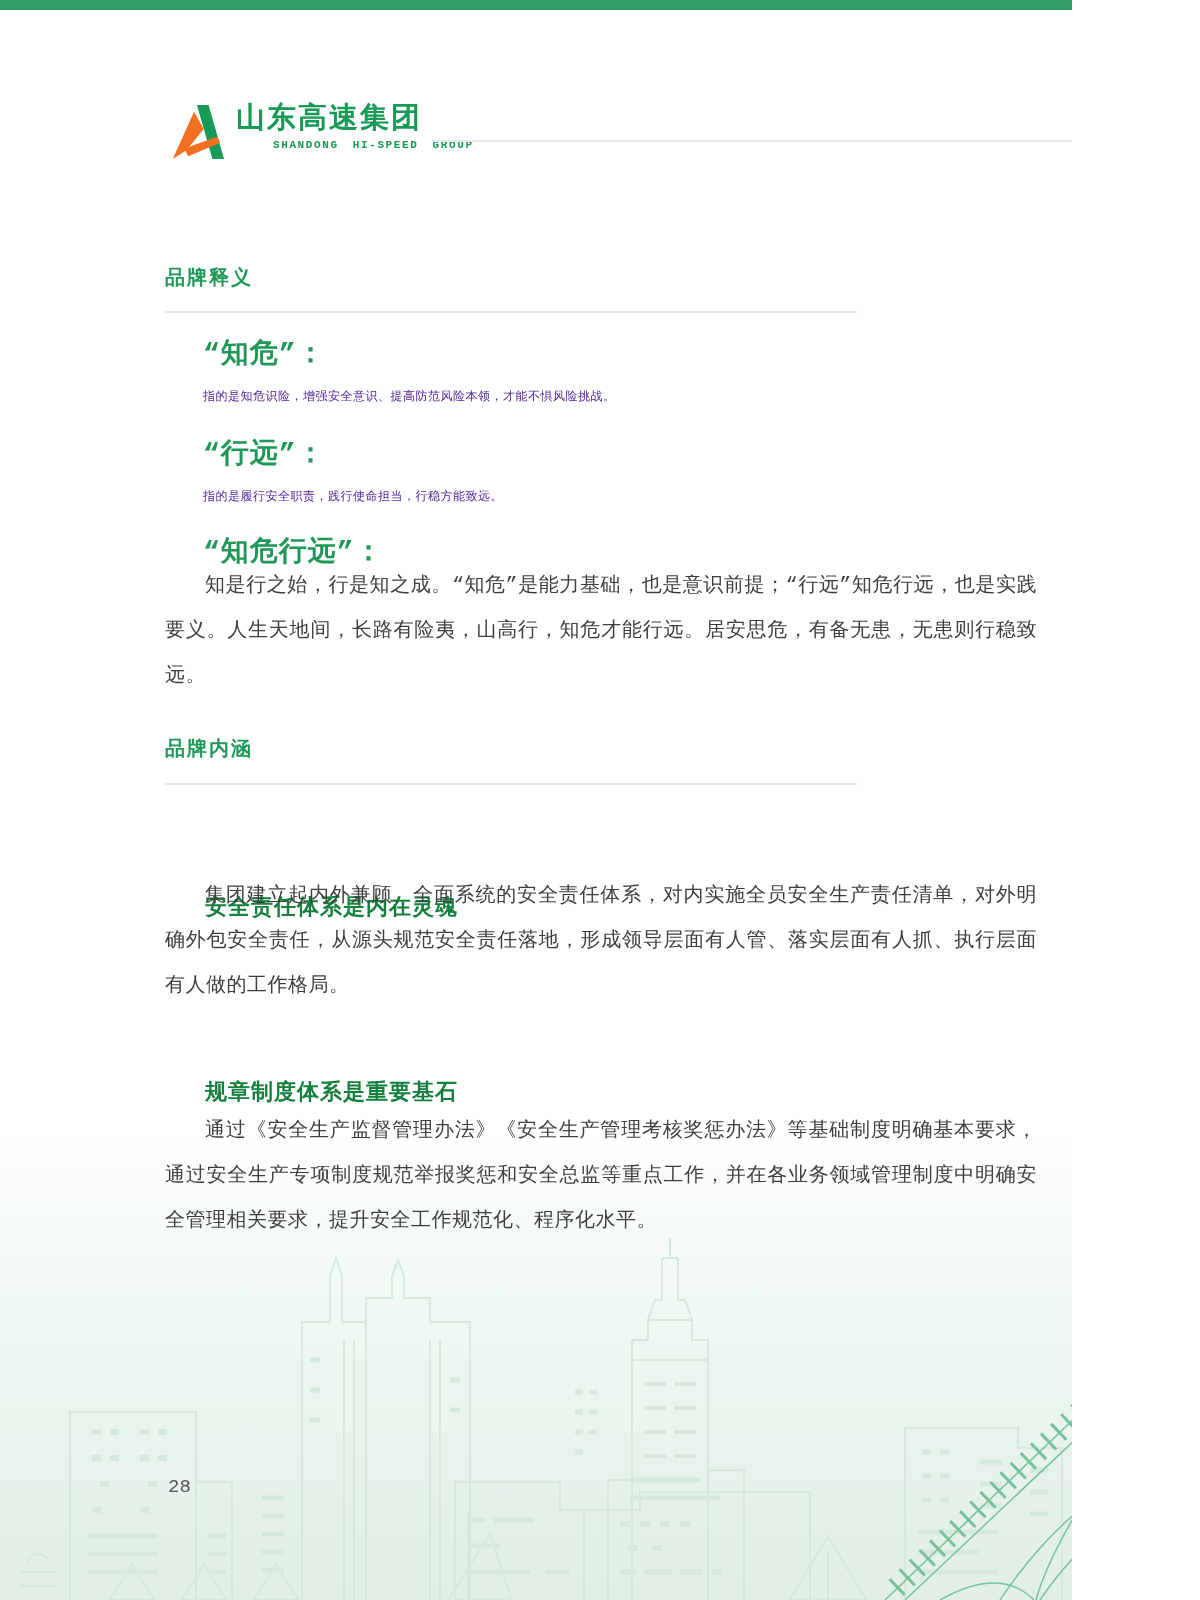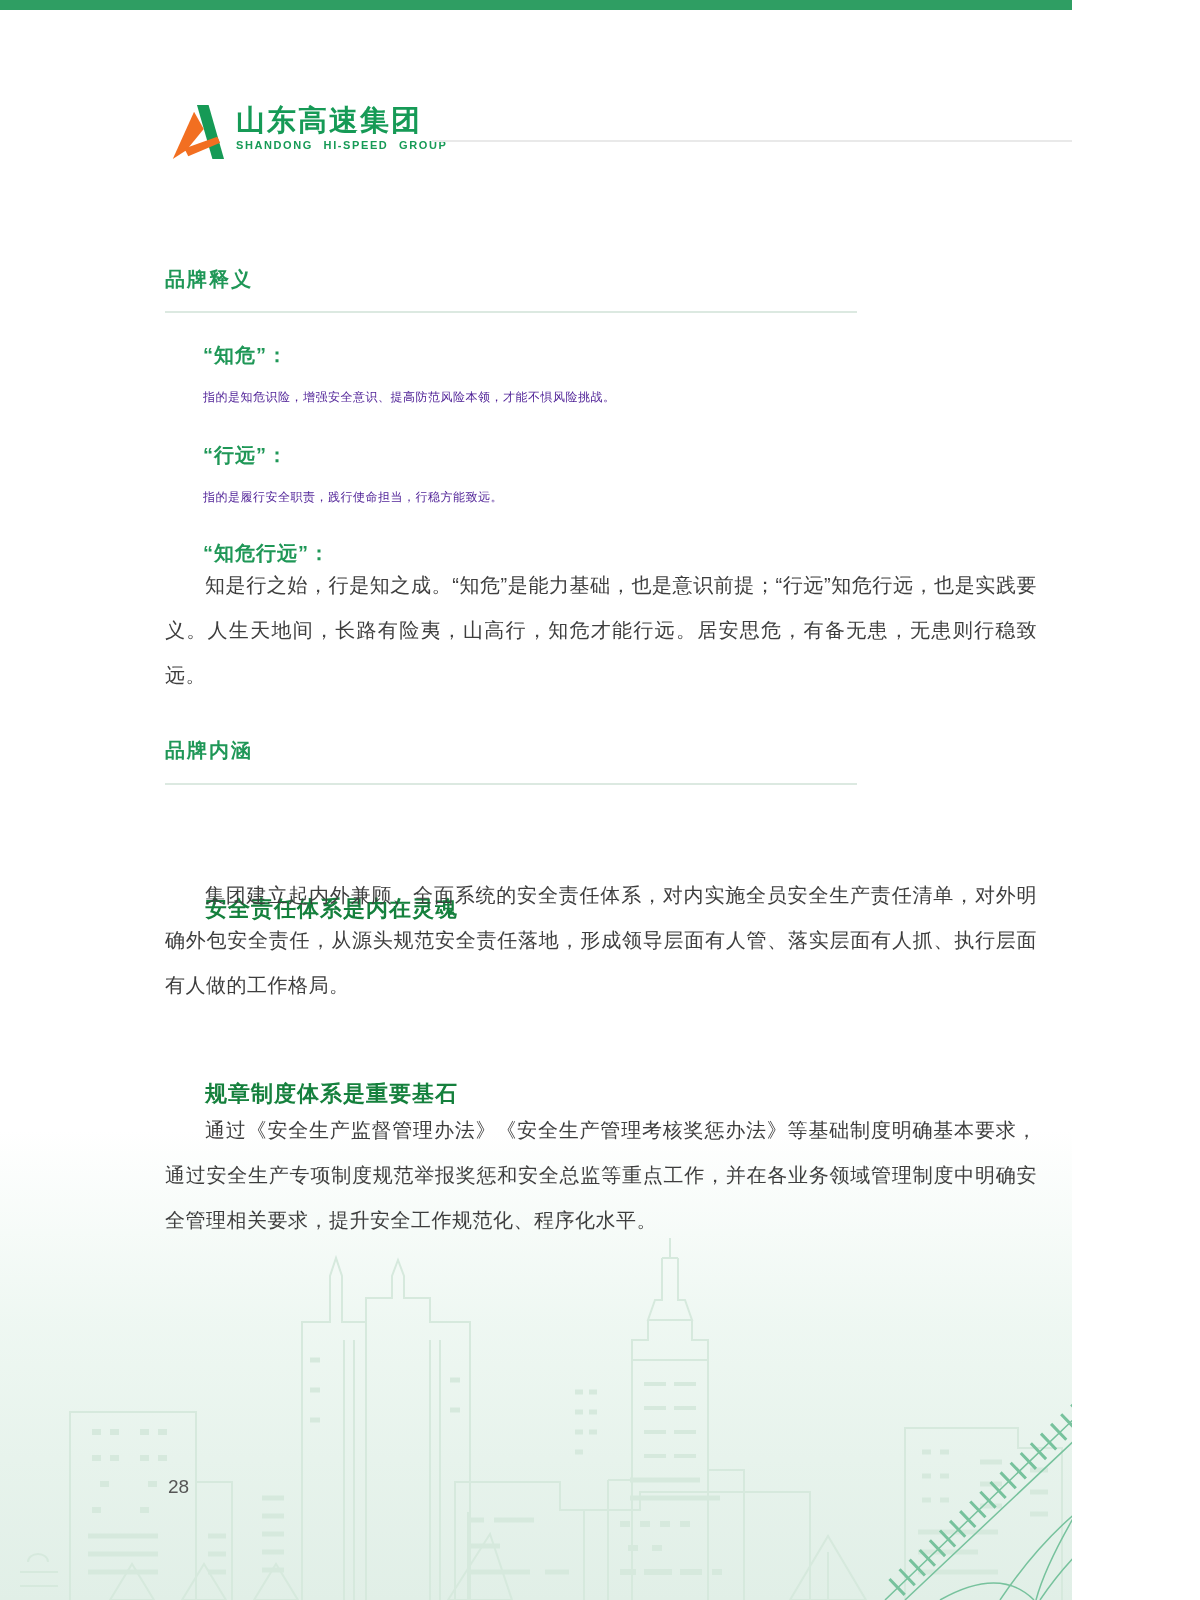--- a/index.html
+++ b/index.html
@@ -1,30 +1,30 @@
 <!DOCTYPE html>
 <html><head>
 <meta charset="utf-8">
 <style>
   html,body{margin:0;padding:0;background:#ffffff;}
   .page{
     position:relative;width:1072px;height:1600px;background:#ffffff;overflow:hidden;
-    font-family:Liberation Sans, sans-serif;
+    font-family:Liberation Mono, monospace;
   }
   .topbar{position:absolute;left:0;top:0;width:1200px;height:10px;background:#2f9e63;}
   
   .logo{position:absolute;left:167px;top:103px;display:flex;align-items:flex-start;gap:11px;}
   .logo-mark{width:58px;height:58px;flex:0 0 auto;}
   .logo-cn{font-size:29px;font-weight:700;color:#169a56;letter-spacing:2px;line-height:34px;}
-  .logo-en{font-size:11px;font-weight:600;color:#169a56;letter-spacing:1.6px;word-spacing:6px;margin-top:2px;}
+  .logo-en{font-size:11px;font-weight:600;color:#169a56;letter-spacing:1.6px;word-spacing:6px;margin-top:2px;margin-left:37px;}
   .header-rule{position:absolute;left:432px;top:140px;width:728px;height:2px;background:#e9e9e9;}
   
   .h2{position:absolute;left:165px;font-size:20px;font-weight:700;color:#1f9757;letter-spacing:2px;line-height:34px;}
   .sec-rule{position:absolute;left:165px;width:692px;height:2px;background:#dce9e1;}
-  .term{position:absolute;left:203px;font-size:20px;font-weight:700;color:#1f9757;letter-spacing:1px;line-height:26px;}
+  .term{position:absolute;left:203px;font-size:28px;font-weight:700;color:#1f9757;letter-spacing:1px;line-height:26px;}
   .line{position:absolute;left:203px;font-size:12px;color:#4c1d95;line-height:26px;letter-spacing:0.5px;}
   .para{position:absolute;left:165px;width:872px;font-size:20px;color:#3e3e3e;line-height:45px;
         text-align:justify;text-indent:40px;letter-spacing:0.5px;}
   .h3{position:absolute;left:205px;font-size:22px;font-weight:700;color:#15803d;letter-spacing:1px;line-height:28px;}
   .page-number{position:absolute;left:168px;top:1428px;font-size:19px;color:#565656;z-index:5;margin-top:48px;}
   
   .bg-gradient{position:absolute;left:0;top:1130px;width:1200px;height:470px;z-index:0;
     background:linear-gradient(180deg,rgba(233,245,238,0) 0%,rgba(233,245,238,0.75) 40%,#e7f3ec 70%,#e1efe7 100%);}
   .skyline{position:absolute;left:0;top:1180px;width:1200px;height:420px;z-index:1;}
   .content{position:absolute;inset:0;z-index:2;}

